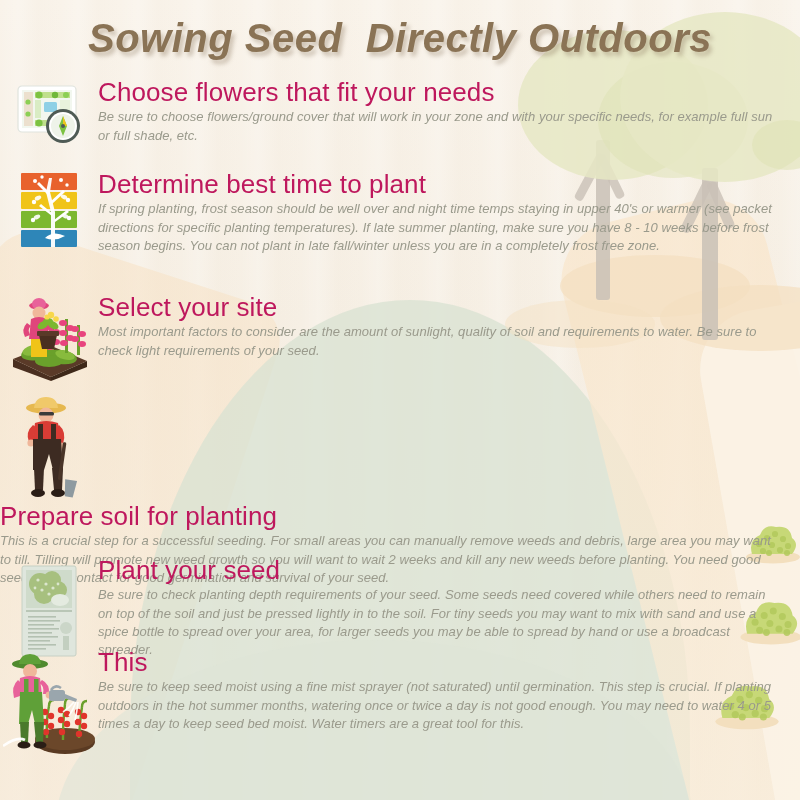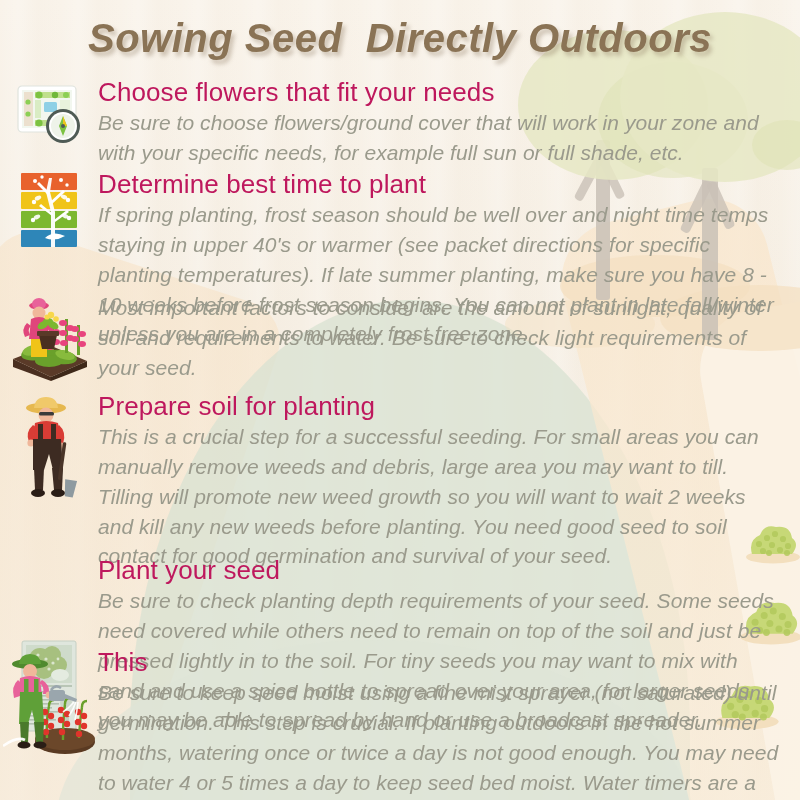--- a/index.html
+++ b/index.html
@@ -168,33 +168,33 @@
   }
   .sec-heading {
     font-size: 26px;
     color: #be185d;
     line-height: 1.08;
     margin: 0 0 2px 0;
     font-weight: normal;
     letter-spacing: .1px;
   }
   .sec-body {
-    font-size: 21px;
+    font-size: 13px;
     font-style: italic;
     color: #9a9a8c;
     line-height: 1.42;
     margin: 0;
     letter-spacing: .05px;
   }
 
   
   #sec0 { top: 78px; }
   #sec1 { top: 170px; }
   #sec2 { top: 293px; }
-  #sec3 { top: 392px; }
+  #sec3 { top: 392px; flex-direction: column; }
   #sec4 { top: 556px; align-items: flex-end; }
   #sec5 { top: 648px; }
 
   
   .icon-art { display: block; }
 
   
   .bush-wrap { position: absolute; z-index: 4; }
 </style>
 </head>
@@ -423,20 +423,21 @@
             </g>
             <g fill="#f7d74a">
               <circle cx="46" cy="20" r="3.2"></circle>
                 <circle cx="51" cy="24" r="2.8"></circle>
               <circle cx="42" cy="22" r="2.6"></circle>
             </g>
           </g>
         </svg>
       </div>
       <div class="text-col">
+        <h2 class="sec-heading">Select your site</h2>
         <p class="sec-body">Most important factors to consider are the amount of sunlight, quality of soil and requirements to water. Be sure to check light  requirements of your seed.</p>
       </div>
     </div>
 
     <div class="section" id="sec3">
       <div class="icon-col">
         <svg width="72" height="108" viewBox="0 0 72 108" class="icon-art">
 
           <ellipse cx="33" cy="14" rx="20" ry="5.5" fill="#e6b84f"></ellipse>
           <path d="M21 14 Q22 3 33 3 Q44 3 45 14 Z" fill="#f0c96a"></path>

